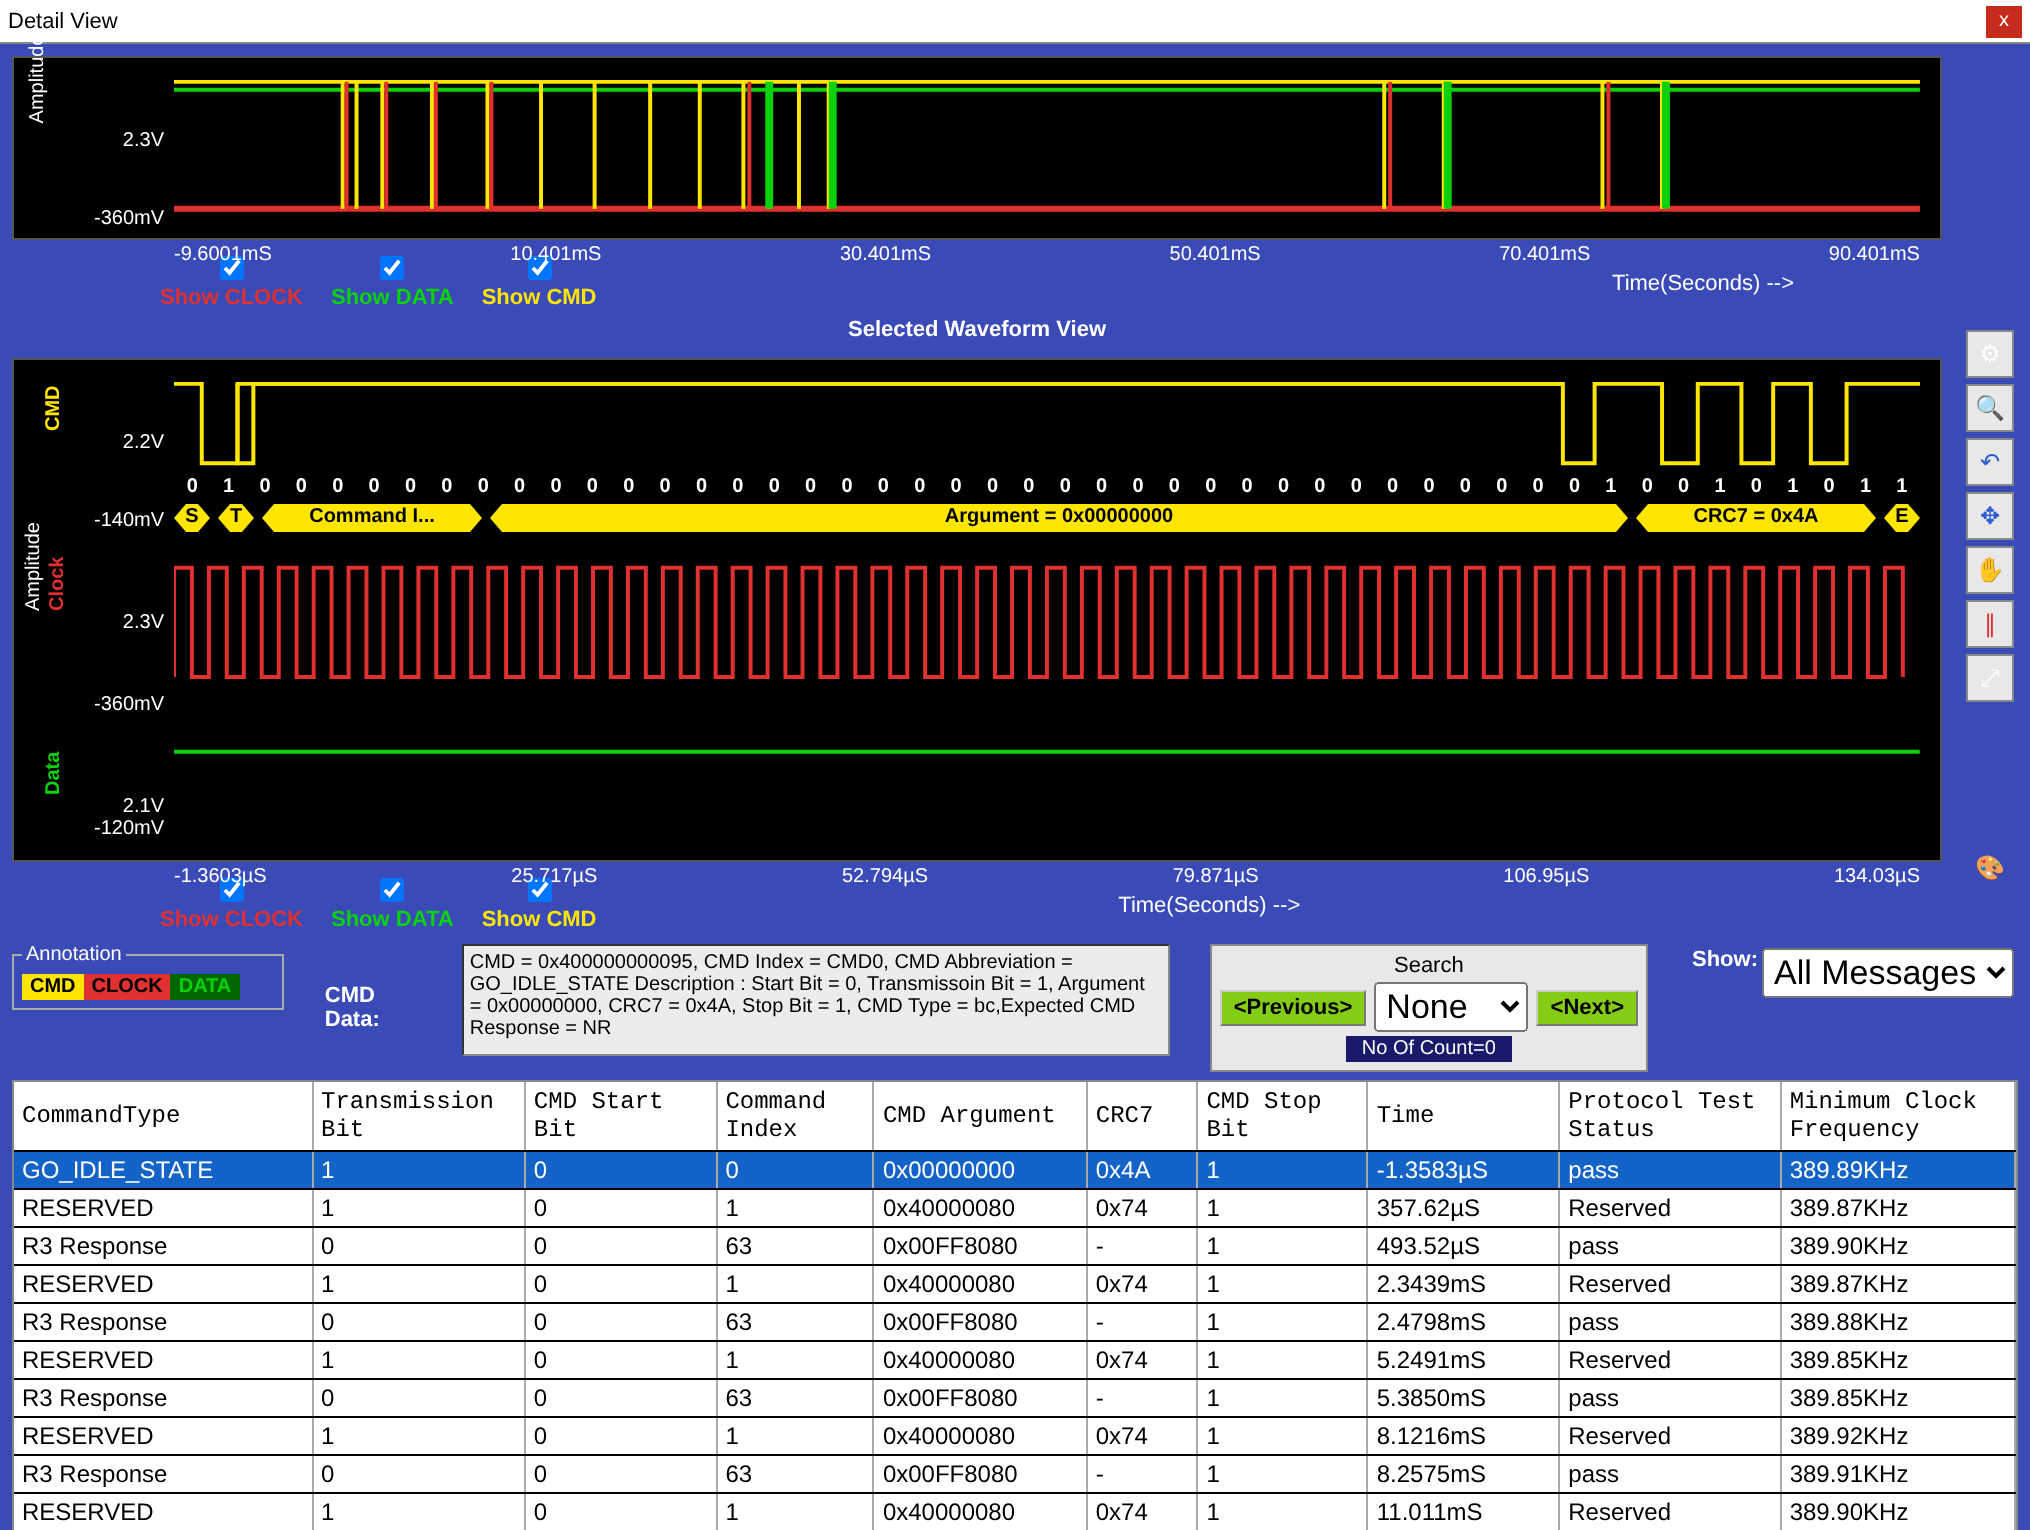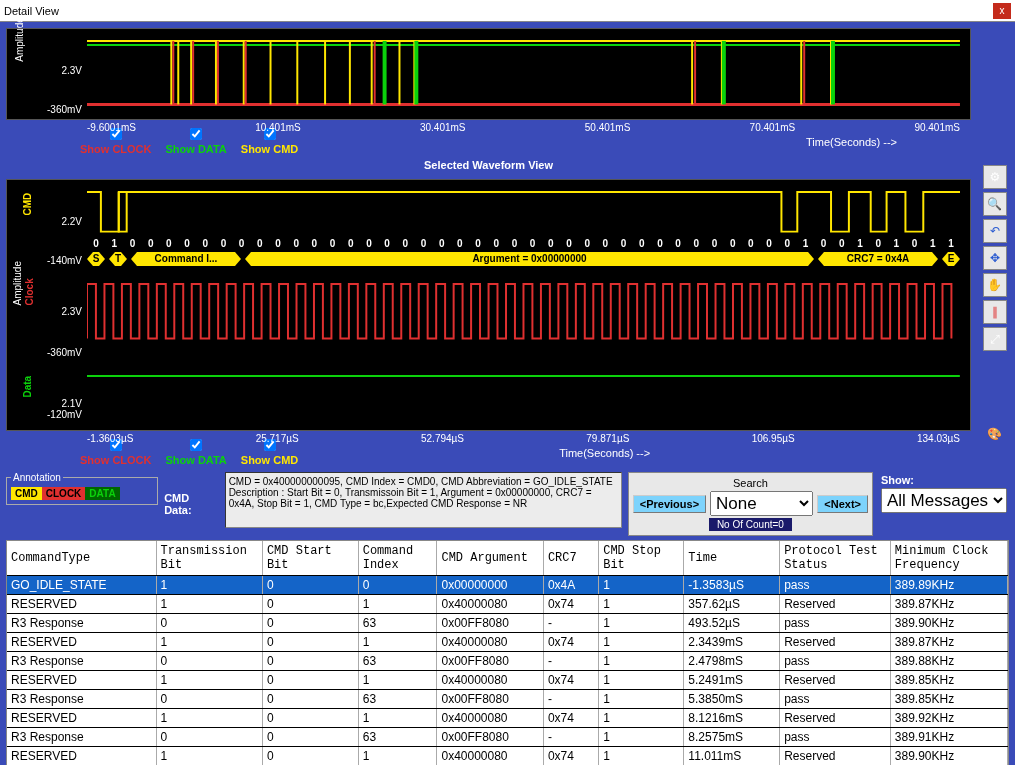--- a/index.html
+++ b/index.html
@@ -15,32 +15,32 @@
 .wave-svg { position: absolute; left: 80px; right: 10px; top: 4px; bottom: 4px; }
 .legend-row { display: flex; gap: 14px; padding: 2px 80px; font-size: 11px; align-items: center; }
 .chk { display: flex; align-items: center; gap: 3px; flex-direction: column; }
 .chk input { width: 12px; height: 12px; }
 .txt-red { color: #e03030; font-weight: bold; }
 .txt-grn { color: #0bd20b; font-weight: bold; }
 .txt-yel { color: #ffe600; font-weight: bold; }
 .section-title { text-align: center; font-size: 11px; padding: 2px 0; font-weight: bold; }
 .side-tools { position: absolute; right: 6px; top: 165px; width: 26px; display: flex; flex-direction: column; gap: 3px; }
 .tool-btn { background: #e8e8e8; border: 1px solid #888; width: 24px; height: 24px; display: flex; align-items: center; justify-content: center; font-size: 12px; cursor: pointer; }
-.anno-panel { display: flex; gap: 6px; padding: 4px 6px; align-items: flex-start; }
+.anno-panel { display: flex; gap: 20px; padding: 4px 6px; align-items: flex-start; }
 .anno-box { border: 1px solid #aaa; padding: 4px; background: #3a4bb8; }
 .anno-box legend { font-size: 10px; padding: 0 2px; }
 .color-legend { display: flex; gap: 0; }
 .color-leg-item { padding: 1px 4px; font-size: 10px; font-weight: bold; }
 .cmd-data-box { background: #ececec; color: #000; font-size: 10px; padding: 3px; width: 405px; height: 56px; overflow-y: scroll; border: 1px inset #888; }
 .search-box { background: #e8e8e8; border: 1px solid #888; padding: 4px; display: flex; flex-direction: column; gap: 2px; color: #000; font-size: 11px; }
 .search-row { display: flex; gap: 4px; align-items: center; }
-.btn { background: #7dd3fc; border: 1px outset #ccc; padding: 2px 6px; font-size: 11px; cursor: pointer; font-weight: bold; }
+.btn { background: #84cc16; border: 1px outset #ccc; padding: 2px 6px; font-size: 11px; cursor: pointer; font-weight: bold; }
 select.sel { font-size: 17px; padding: 1px; }
 .count-badge { background: #1a1a6a; color: #fff; font-size: 10px; padding: 1px 8px; align-self: center; }
-.show-box { display: flex; flex-direction: column; gap: 2px; color: #fff; font-size: 11px; padding: 2px; }
+.show-box { display: flex; flex-direction: row; gap: 2px; color: #fff; font-size: 11px; padding: 2px; }
 .grid-wrap { background: #fff; color: #000; margin: 0 6px 6px 6px; height: 237px; overflow: auto; border: 1px solid #888; }
 table.grid { border-collapse: collapse; width: 100%; font-family: "Courier New", monospace; font-size: 12px; table-layout: fixed; padding-left: 44px; }
 .grid th { background: #fff; color: #000; text-align: left; padding: 3px 4px; border-right: 1px solid #aaa; border-bottom: 1px solid #000; font-weight: normal; font-family: "Courier New", monospace; }
 .grid td { padding: 2px 4px; border-right: 1px solid #aaa; border-bottom: 1px solid #000; white-space: nowrap; overflow: hidden; }
 .grid tr.sel td { background: #1464c8; color: #fff; }
 .bitrow { position: absolute; left: 80px; right: 10px; top: 58px; display: flex; font-size: 10px; color: #000; font-weight: bold;}
 .bit { flex: 1; text-align: center; background: transparent; color: #fff; }
 .proto-row { position: absolute; left: 80px; right: 10px; top: 72px; display: flex; gap: 4px; height: 14px; }
 .proto-seg { background: #ffe600; color: #000; font-size: 10px; font-weight: bold; text-align: center; border-radius: 0; line-height: 14px; clip-path: polygon(6px 0, calc(100% - 6px) 0, 100% 50%, calc(100% - 6px) 100%, 6px 100%, 0 50%); }
 .sub-chart { position: relative; height: 84px; }

